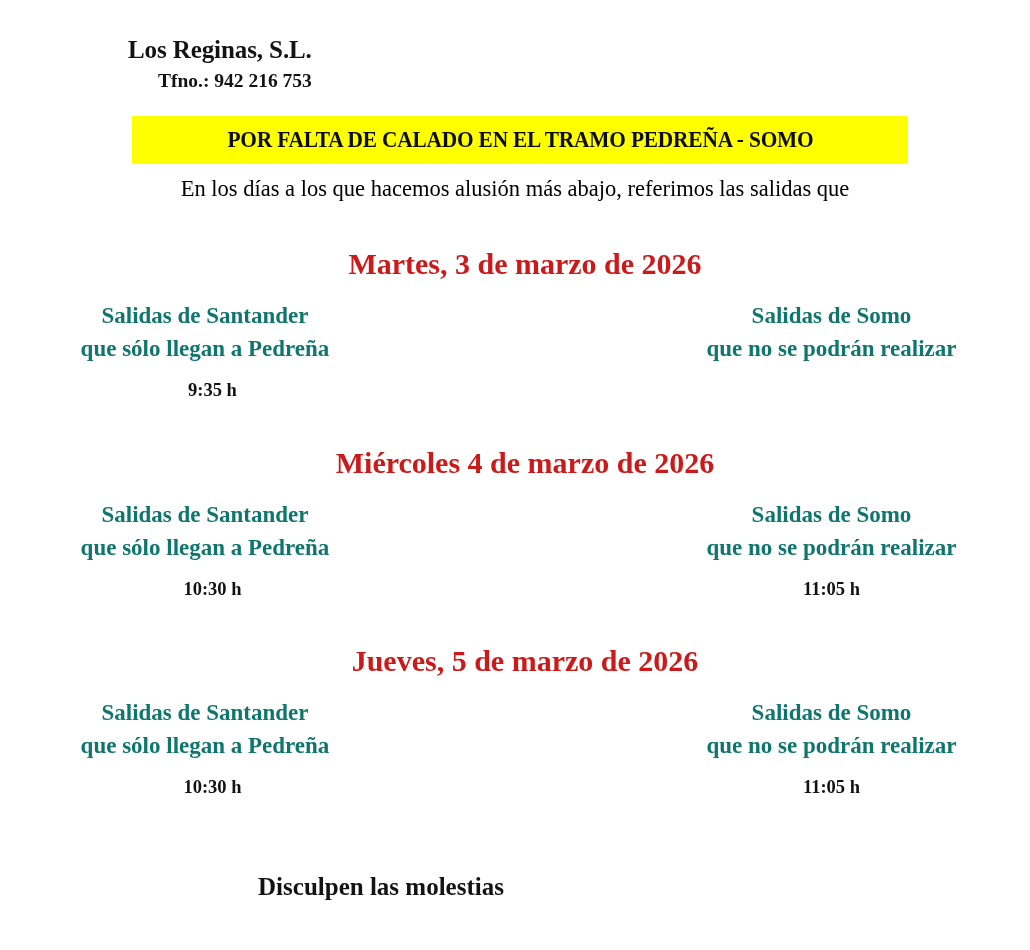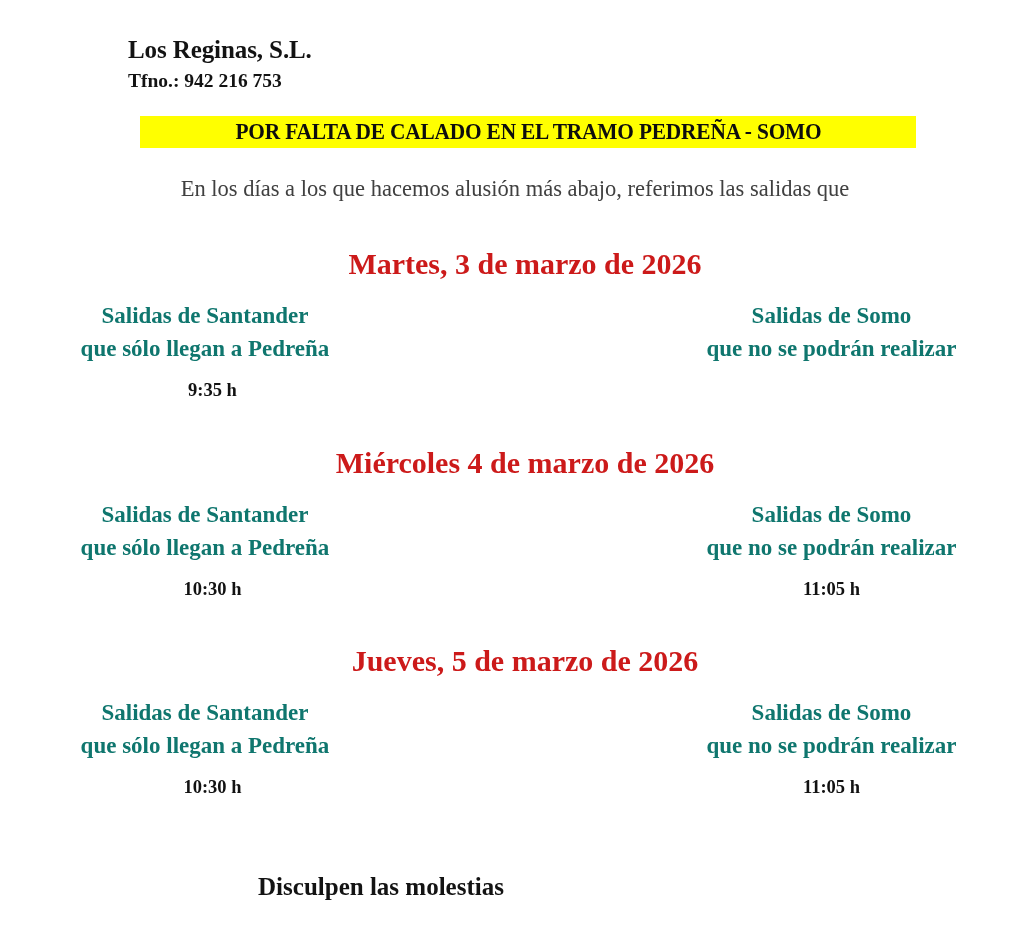--- a/index.html
+++ b/index.html
@@ -21,44 +21,44 @@
     width: 1030px;
     height: 950px;
     box-sizing: border-box;
   }
 
   
   .company-block {
     position: absolute;
     left: 128px;
     top: 36px;
-    text-align: left;
+    text-align: right;
   }
   .company-name {
     font-size: 25px;
     font-weight: bold;
     letter-spacing: -0.1px;
     line-height: 1.15;
     white-space: nowrap;
   }
   .company-phone {
     font-size: 19.5px;
     font-weight: bold;
     line-height: 1.2;
     margin-top: 4px;
     white-space: nowrap;
   }
 
   
   .notice-banner {
     position: absolute;
-    left: 140px;
+    left: 132px;
     top: 116px;
     width: 776px;
-    height: 32px;
+    height: 48px;
     background: #ffff00;
     display: flex;
     align-items: center;
     justify-content: center;
   }
   .notice-banner-text {
     font-size: 22.5px;
     font-weight: bold;
     color: #0d0d0d;
     letter-spacing: -0.2px;
@@ -68,21 +68,21 @@
 
   
   .intro {
     position: absolute;
     left: 0;
     top: 174px;
     width: 1030px;
     text-align: center;
     font-size: 22.5px;
     line-height: 1.33;
-    color: #404040;
+    color: #000000;
   }
   .intro-line {
     display: block;
     white-space: nowrap;
   }
 
   
   .schedule-block {
     position: absolute;
     left: 0;

